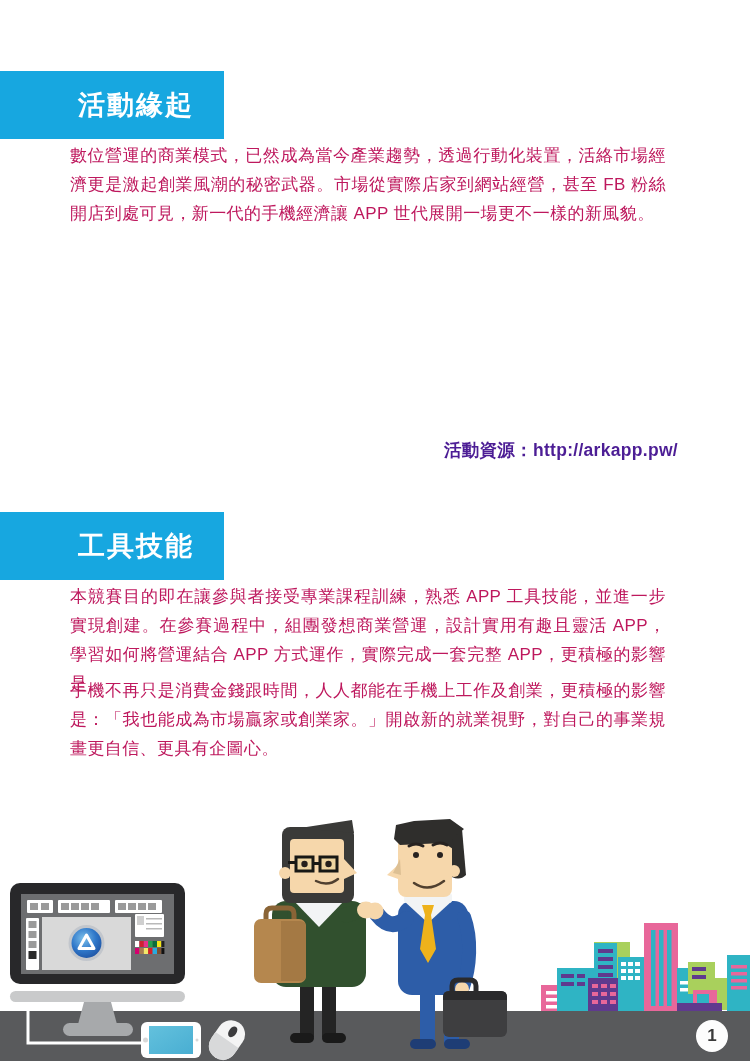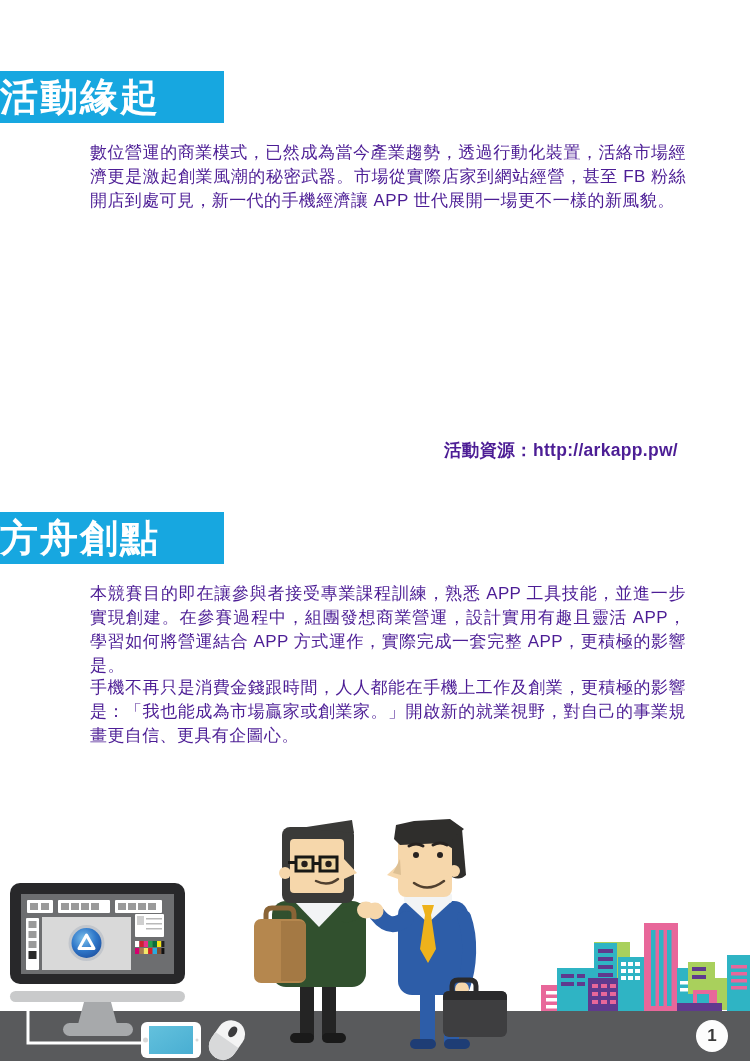--- a/index.html
+++ b/index.html
@@ -1,24 +1,24 @@
 <!DOCTYPE html>
 <html><head>
 <meta charset="utf-8">
 <style>
   html,body{margin:0;padding:0;background:#fff;}
   .page{position:relative;width:750px;height:1061px;background:#ffffff;overflow:hidden;
         font-family:"Liberation Sans","DejaVu Sans",sans-serif;color:#3e3e3e;}
-  .banner{position:absolute;left:0;width:224px;height:52px;background:#17a7e0;color:#ffffff;
-          display:flex;align-items:center;box-sizing:border-box;
-          font-size:38px;font-weight:bold;letter-spacing:2px;white-space:nowrap;}
+  .banner{position:absolute;left:0;width:224px;height:68px;background:#17a7e0;color:#ffffff;
+          display:flex;align-items:center;box-sizing:border-box;padding-left:78px;
+          font-size:27px;font-weight:bold;letter-spacing:2px;white-space:nowrap;}
   .banner-1{top:71px;}
   .banner-2{top:512px;}
-  .para{position:absolute;left:90px;width:596px;font-size:17px;line-height:24px;
-        text-align:justify;letter-spacing:0.4px;color:#4c1d95;}
+  .para{position:absolute;left:70px;width:596px;font-size:17px;line-height:29px;
+        text-align:justify;letter-spacing:0.4px;color:#be185d;}
   .p1{top:141px;} .p2{top:236px;} .p3{top:343px;}
   .p4{top:582px;} .p5{top:676px;}
   .resource{position:absolute;right:72px;top:438px;font-size:17.5px;font-weight:bold;
             color:#4c1d95;letter-spacing:0.3px;}
   .illus{position:absolute;left:0;top:815px;width:750px;height:246px;}
   .page-num{position:absolute;left:696px;top:1020px;width:32px;height:32px;border-radius:50%;
             background:#fdfdfd;display:flex;align-items:center;justify-content:center;
             font-size:17px;font-weight:bold;color:#3a3a3a;}
 </style>
 </head>
@@ -26,21 +26,21 @@
 
 <div class="page">
 
   <div class="banner banner-1">
     <span>活動緣起</span>
   </div>
   <div class="para p1">數位營運的商業模式，已然成為當今產業趨勢，透過行動化裝置，活絡市場經濟更是激起創業風潮的秘密武器。市場從實際店家到網站經營，甚至 FB 粉絲開店到處可見，新一代的手機經濟讓 APP 世代展開一場更不一樣的新風貌。</div>
   <div class="resource">活動資源：http://arkapp.pw/</div>
 
   <div class="banner banner-2">
-    <span>方舟創點</span>
+    <span>工具技能</span>
   </div>
   <div class="para p4">本競賽目的即在讓參與者接受專業課程訓練，熟悉 APP 工具技能，並進一步實現創建。在參賽過程中，組團發想商業營運，設計實用有趣且靈活 APP，學習如何將營運結合 APP 方式運作，實際完成一套完整 APP，更積極的影響是。</div>
   <div class="para p5">手機不再只是消費金錢跟時間，人人都能在手機上工作及創業，更積極的影響是：「我也能成為市場贏家或創業家。」開啟新的就業視野，對自己的事業規畫更自信、更具有企圖心。</div>
 
   <svg class="illus" viewBox="0 0 750 246">
     <defs>
       <radialGradient id="logoGrad" cx="40%" cy="35%" r="75%">
         <stop offset="0%" stop-color="#7cc0ea"></stop>
         <stop offset="55%" stop-color="#2f77c9"></stop>
         <stop offset="100%" stop-color="#1c4e9e"></stop>

